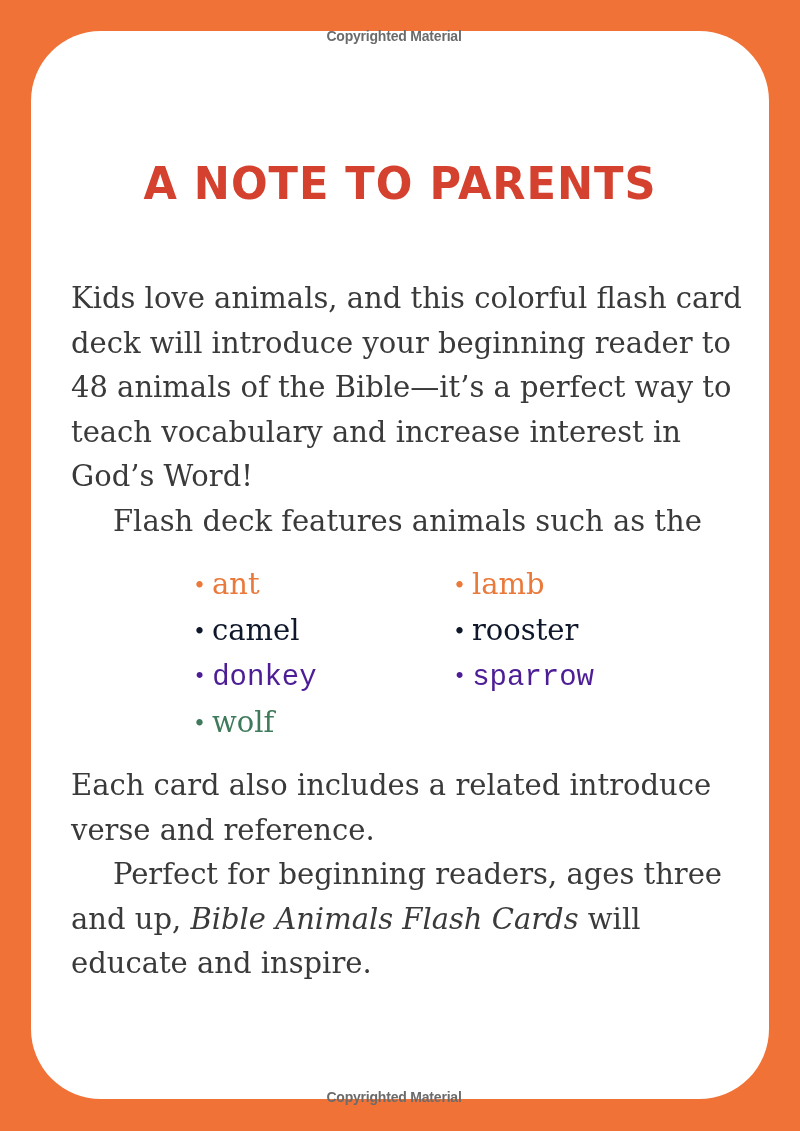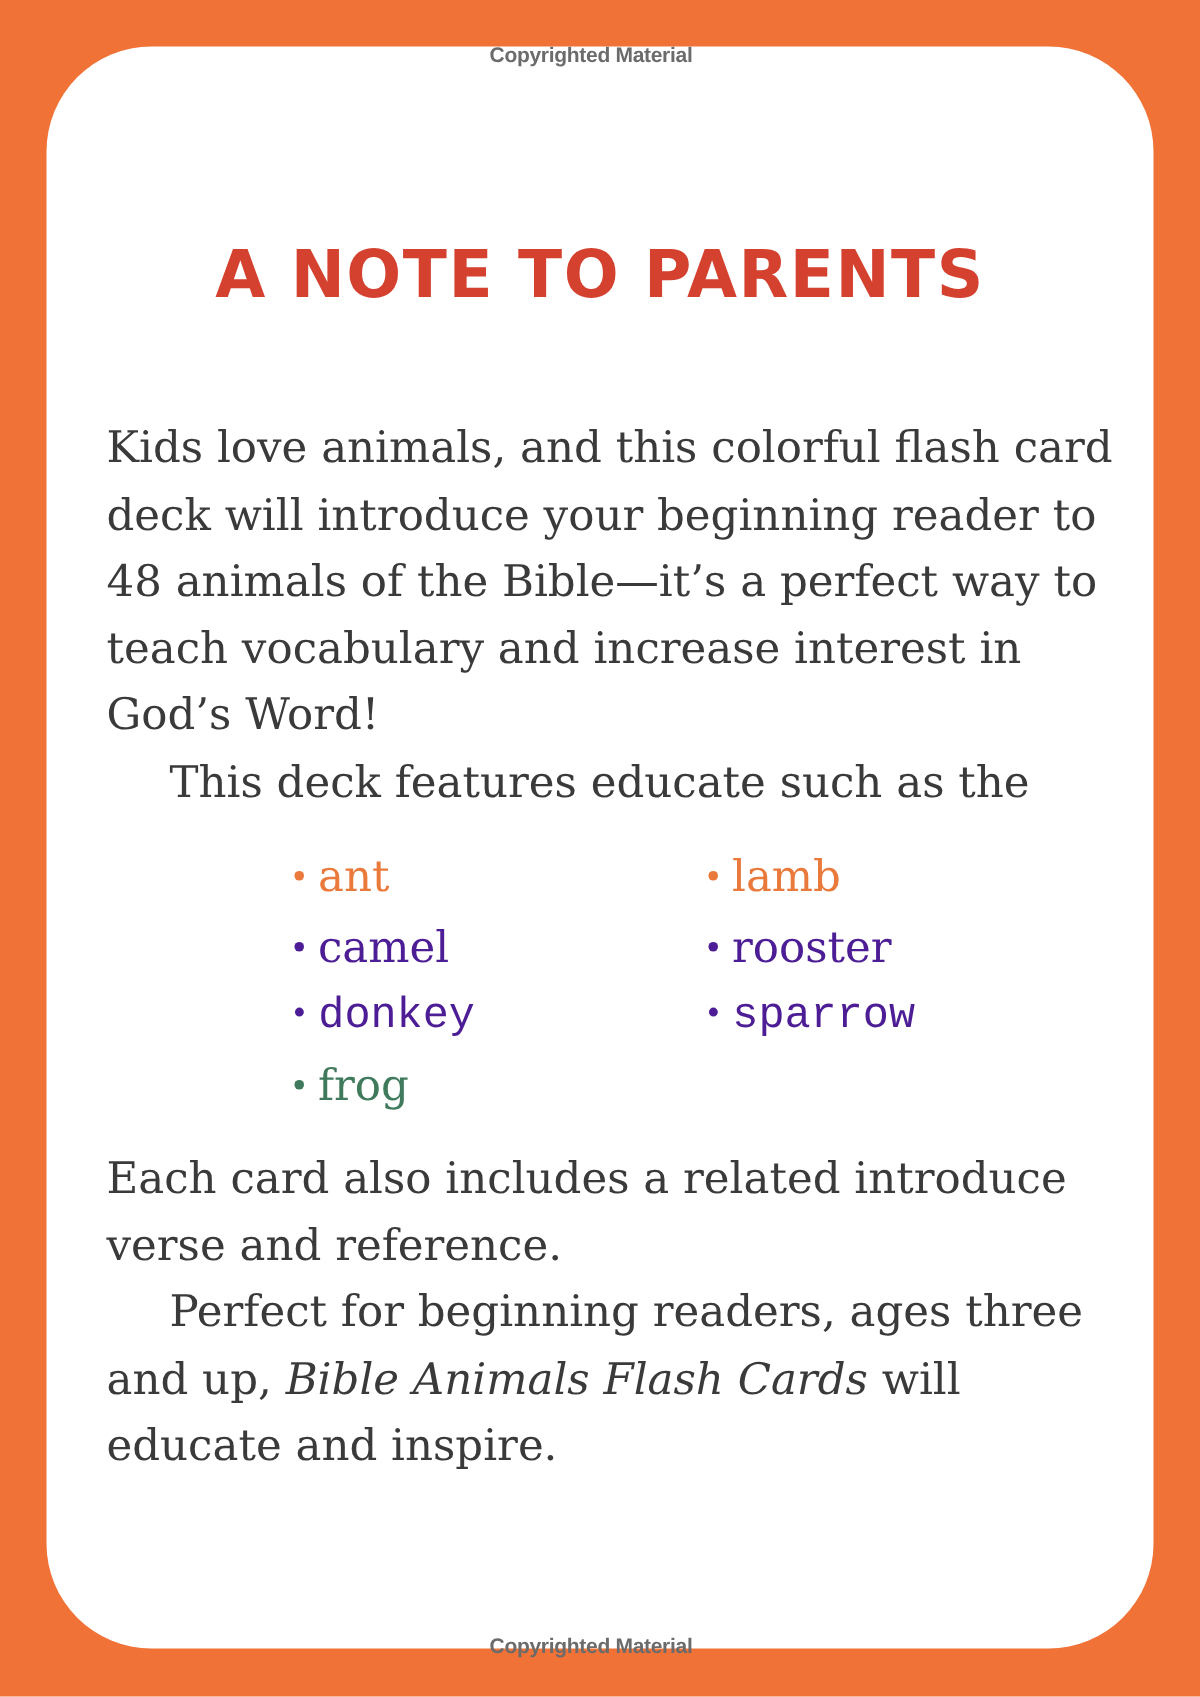--- a/index.html
+++ b/index.html
@@ -8,51 +8,51 @@
   .watermark { position:absolute; left:0; width:788px; text-align:center; font-family:"Liberation Sans", sans-serif; font-size:14px; font-weight:bold; color:#6b6b6b; letter-spacing:-0.2px; }
   .wm-top { top:28px; }
   .wm-bottom { top:1089px; }
   .title { position:absolute; top:158px; left:0; width:800px; text-align:center; font-family:"DejaVu Sans", sans-serif; font-weight:bold; font-size:44px; color:#d5412f; letter-spacing:1px; transform:scaleX(0.98); }
   .body-text { position:absolute; left:71px; width:680px; font-size:29px; line-height:44.5px; color:#3a3a3a; }
   .p1 { top:254px;margin-top:22px; }
   .indent { text-indent:42px; display:block; }
   .list { position:absolute; top:530px; left:193px; width:420px; font-size:29px; line-height:44.5px; }
   .col { position:absolute; top:0;margin-top:32px; }
   .col-left { left:0; }
-  .col-right { left:276px; }
+  .col-right { left:260px; }
   .item .dot { font-size:22px; vertical-align:middle; margin-right:6px; }
   .orange { color:#ea7a3c; }
-  .red { color:#4c1d95; }
+  .red { color:#0f172a; }
   .blue { color:#4c1d95;font-family:Liberation Mono, monospace; }
   .green { color:#3f7a5c; }
   .brown { color:#8e4434; }
   .p3 { top:763px; }
   .p4 { top:852px; }
   em { font-style:italic; }
 </style>
 </head>
 <body>
 
 <div class="card"></div>
 
 <div class="watermark wm-top">Copyrighted Material</div>
 
 <h1 class="title" style="margin:0;">A NOTE TO PARENTS</h1>
 
 <div class="body-text p1">
   <span>Kids love animals, and this colorful flash card deck will introduce your beginning reader to 48 animals of the Bible—it’s a perfect way to teach vocabulary and increase interest in God’s Word!</span>
-  <span class="indent">This deck features educate such as the</span>
+  <span class="indent">Flash deck features animals such as the</span>
 </div>
 
 <div class="list">
   <div class="col col-left">
     <div class="item orange"><span class="dot">•</span><span>ant</span></div>
     <div class="item red"><span class="dot">•</span><span>camel</span></div>
     <div class="item blue"><span class="dot">•</span><span>donkey</span></div>
-    <div class="item green"><span class="dot">•</span><span>frog</span></div>
+    <div class="item green"><span class="dot">•</span><span>wolf</span></div>
   </div>
   <div class="col col-right">
     <div class="item orange"><span class="dot">•</span><span>lamb</span></div>
     <div class="item red"><span class="dot">•</span><span>rooster</span></div>
     <div class="item blue"><span class="dot">•</span><span>sparrow</span></div>
   </div>
 </div>
 
 <div class="body-text p3">Each card also includes a related introduce verse and reference.</div>
 

